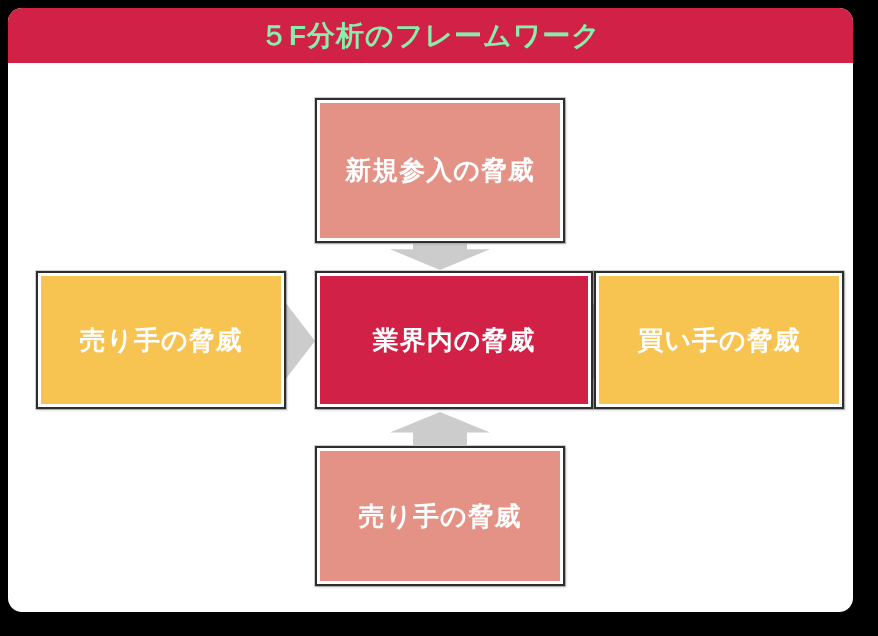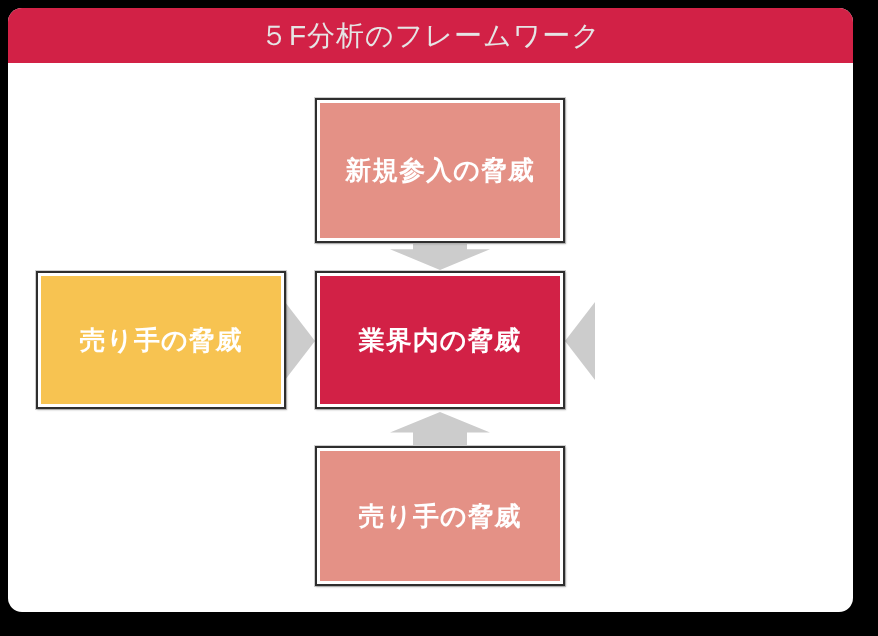--- a/index.html
+++ b/index.html
@@ -26,23 +26,23 @@
   }
   .header {
     position: absolute;
     left: 0; top: 0; right: 0;
     height: 55px;
     display: flex;
     align-items: center;
     justify-content: center;
   }
   .header .title {
-    color: #e5e5e5;
+    color: #86efac;
     font-size: 28px;
-    font-weight: normal;
+    font-weight: bold;
     letter-spacing: 1px;
   }
   .fbox {
     position: absolute;
     box-sizing: border-box;
     background: #fff;
     border: 2px solid #2e2e2e;
     box-shadow: 0 0 0 1px rgba(0,0,0,0.18), 1px 1px 2px rgba(0,0,0,0.25);
     padding: 3px;
     display: flex;
@@ -53,21 +53,21 @@
     align-items: center;
     justify-content: center;
     color: #fff;
     font-size: 26px;
     font-weight: bold;
     letter-spacing: 1px;
     white-space: nowrap;
   }
   .box-top    { left: 307px; top:  90px; width: 250px; height: 145px; }
   .box-left   { left:  28px; top: 263px; width: 250px; height: 138px; }
-  .box-center { left: 307px; top: 263px; width: 250px; height: 138px; }
+  .box-center { left: 307px; top: 263px; width: 278px; height: 138px; }
   .box-right  { left: 586px; top: 263px; width: 250px; height: 138px; }
   .box-bottom { left: 307px; top: 438px; width: 250px; height: 140px; }
   .arrow { position: absolute; }
   .arrow-down {
     left: 382px; top: 236px; width: 100px; height: 26px;
     clip-path: polygon(23% 0, 77% 0, 77% 20%, 100% 20%, 50% 100%, 0 20%, 23% 20%);
   }
   .arrow-up {
     left: 382px; top: 404px; width: 100px; height: 33px;
     clip-path: polygon(50% 0, 100% 62%, 77% 62%, 77% 100%, 23% 100%, 23% 62%, 0 62%);
@@ -101,19 +101,22 @@
     </div>
 
     <div class="fbox box-left">
       <div class="fbox-inner" style="background-color: rgb(247, 195, 81);">売り手の脅威</div>
     </div>
 
     <div class="fbox box-center">
       <div class="fbox-inner" style="background-color: rgb(210, 33, 70);">業界内の脅威</div>
     </div>
 
+    <div class="fbox box-right">
+      <div class="fbox-inner" style="background-color: rgb(247, 195, 81);">買い手の脅威</div>
+    </div>
 
     <div class="fbox box-bottom">
       <div class="fbox-inner" style="background-color: rgb(228, 145, 134);">売り手の脅威</div>
     </div>
 
   </div>
 </div>
 
 </body></html>

